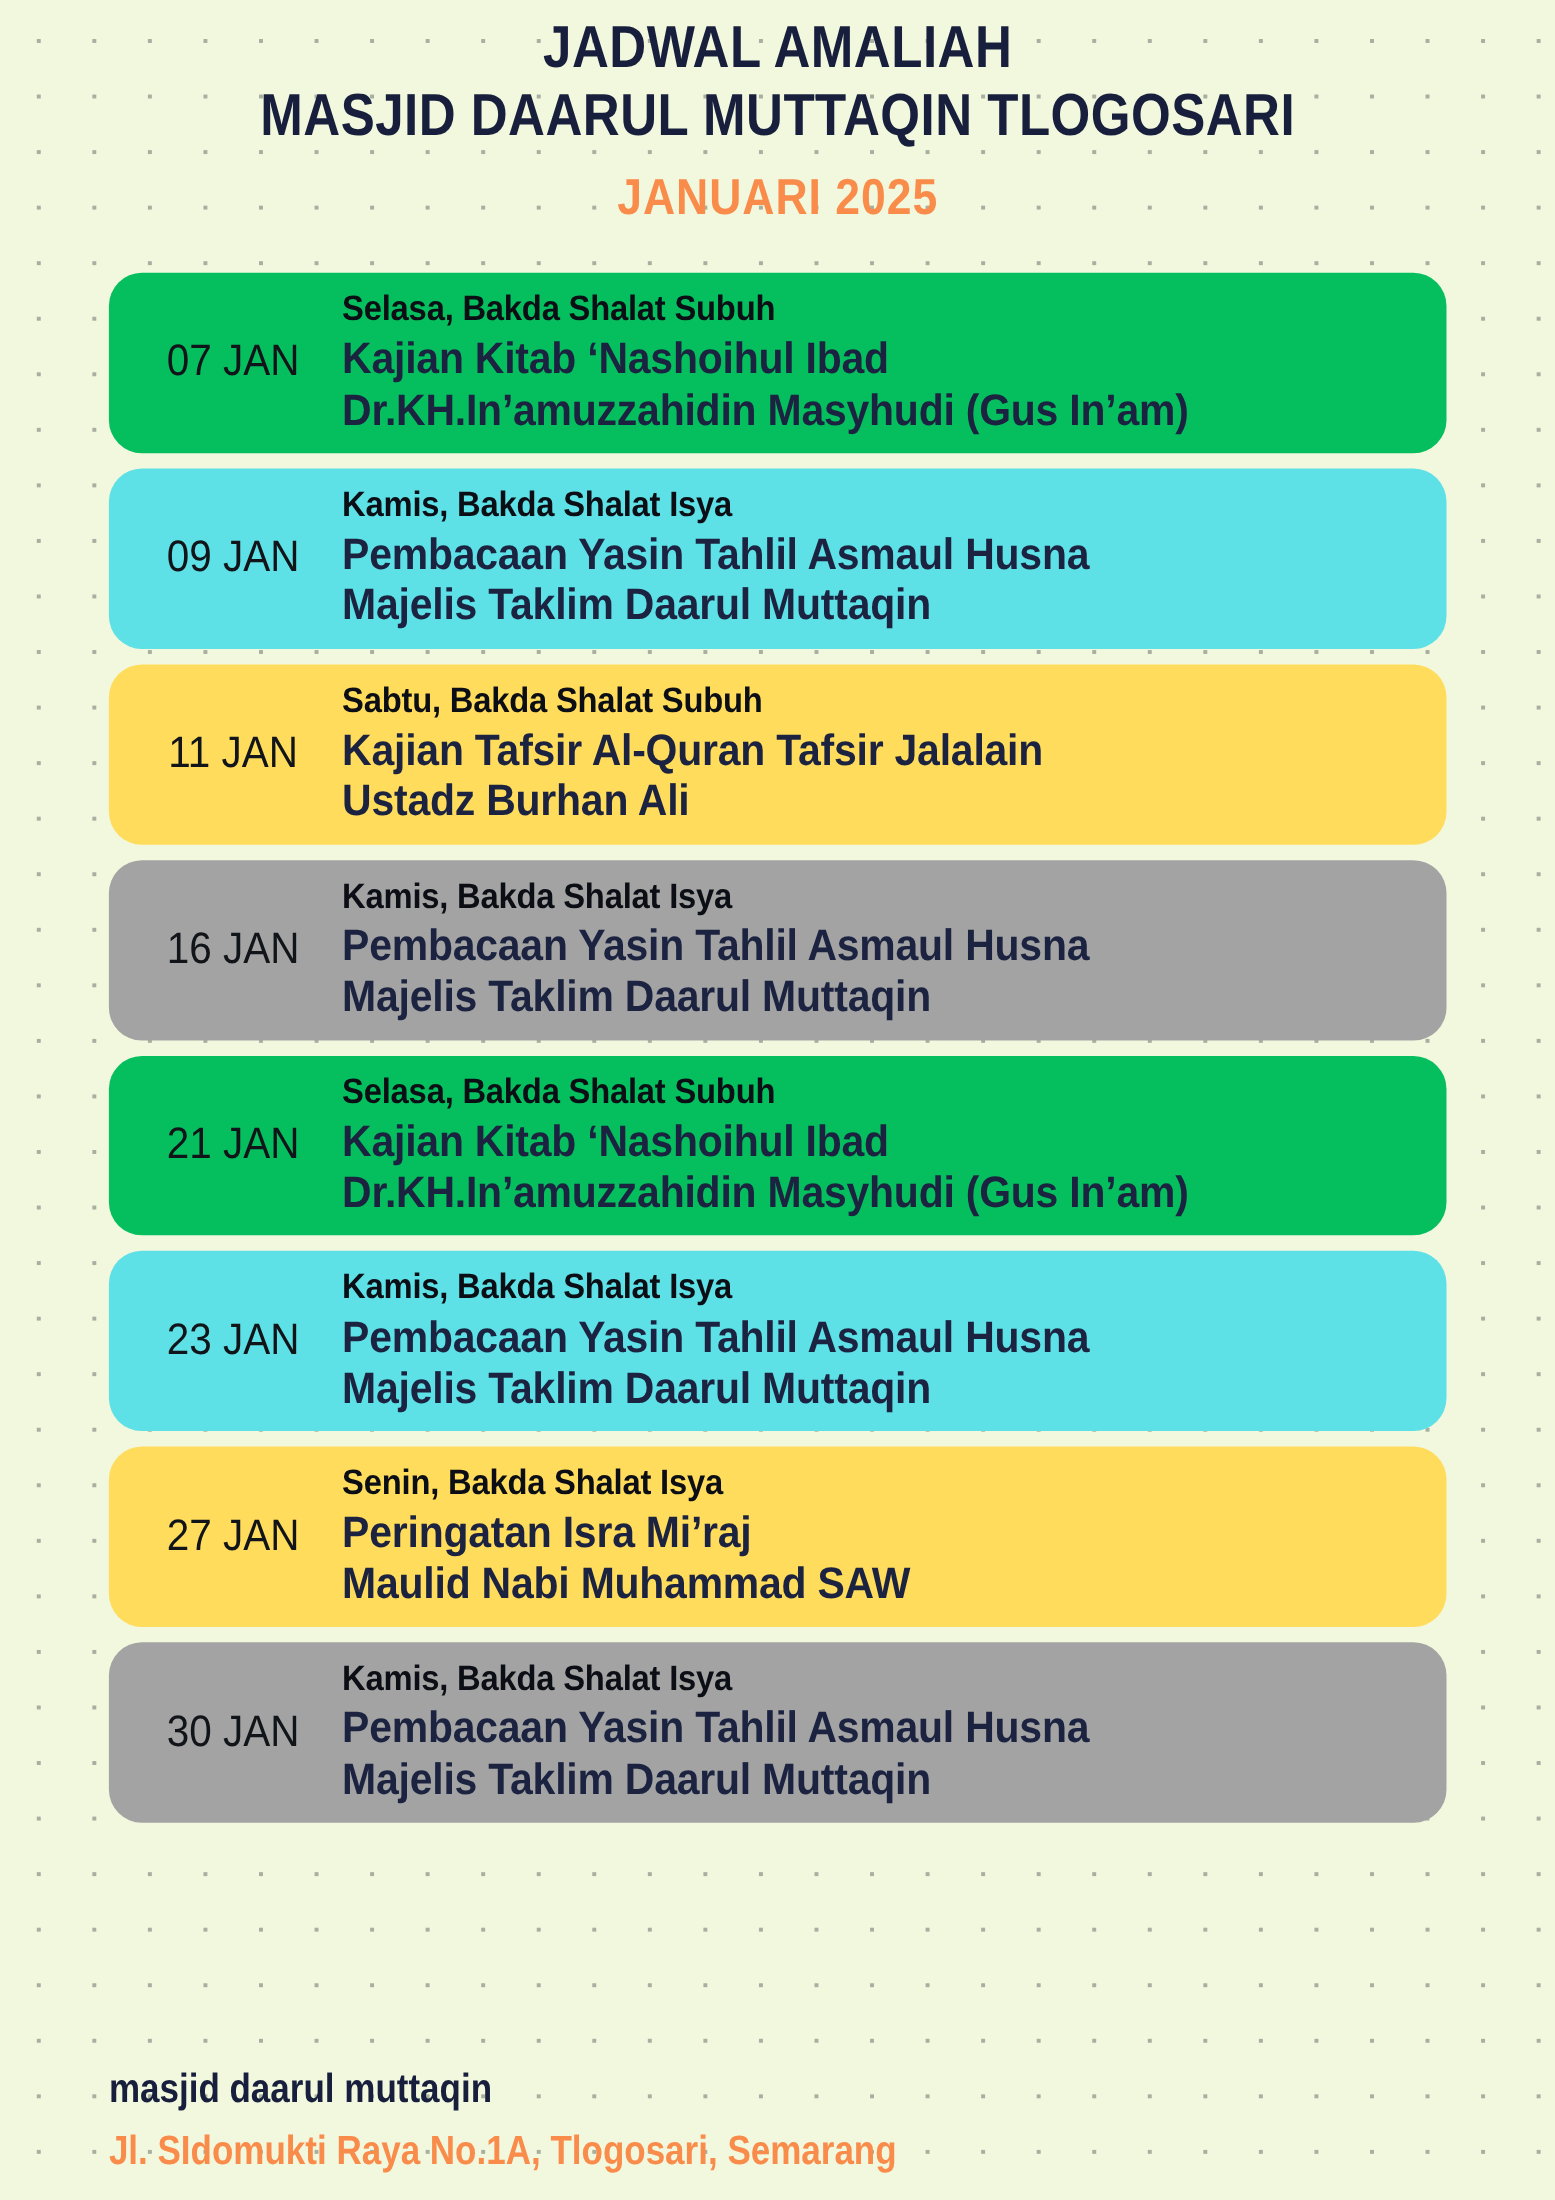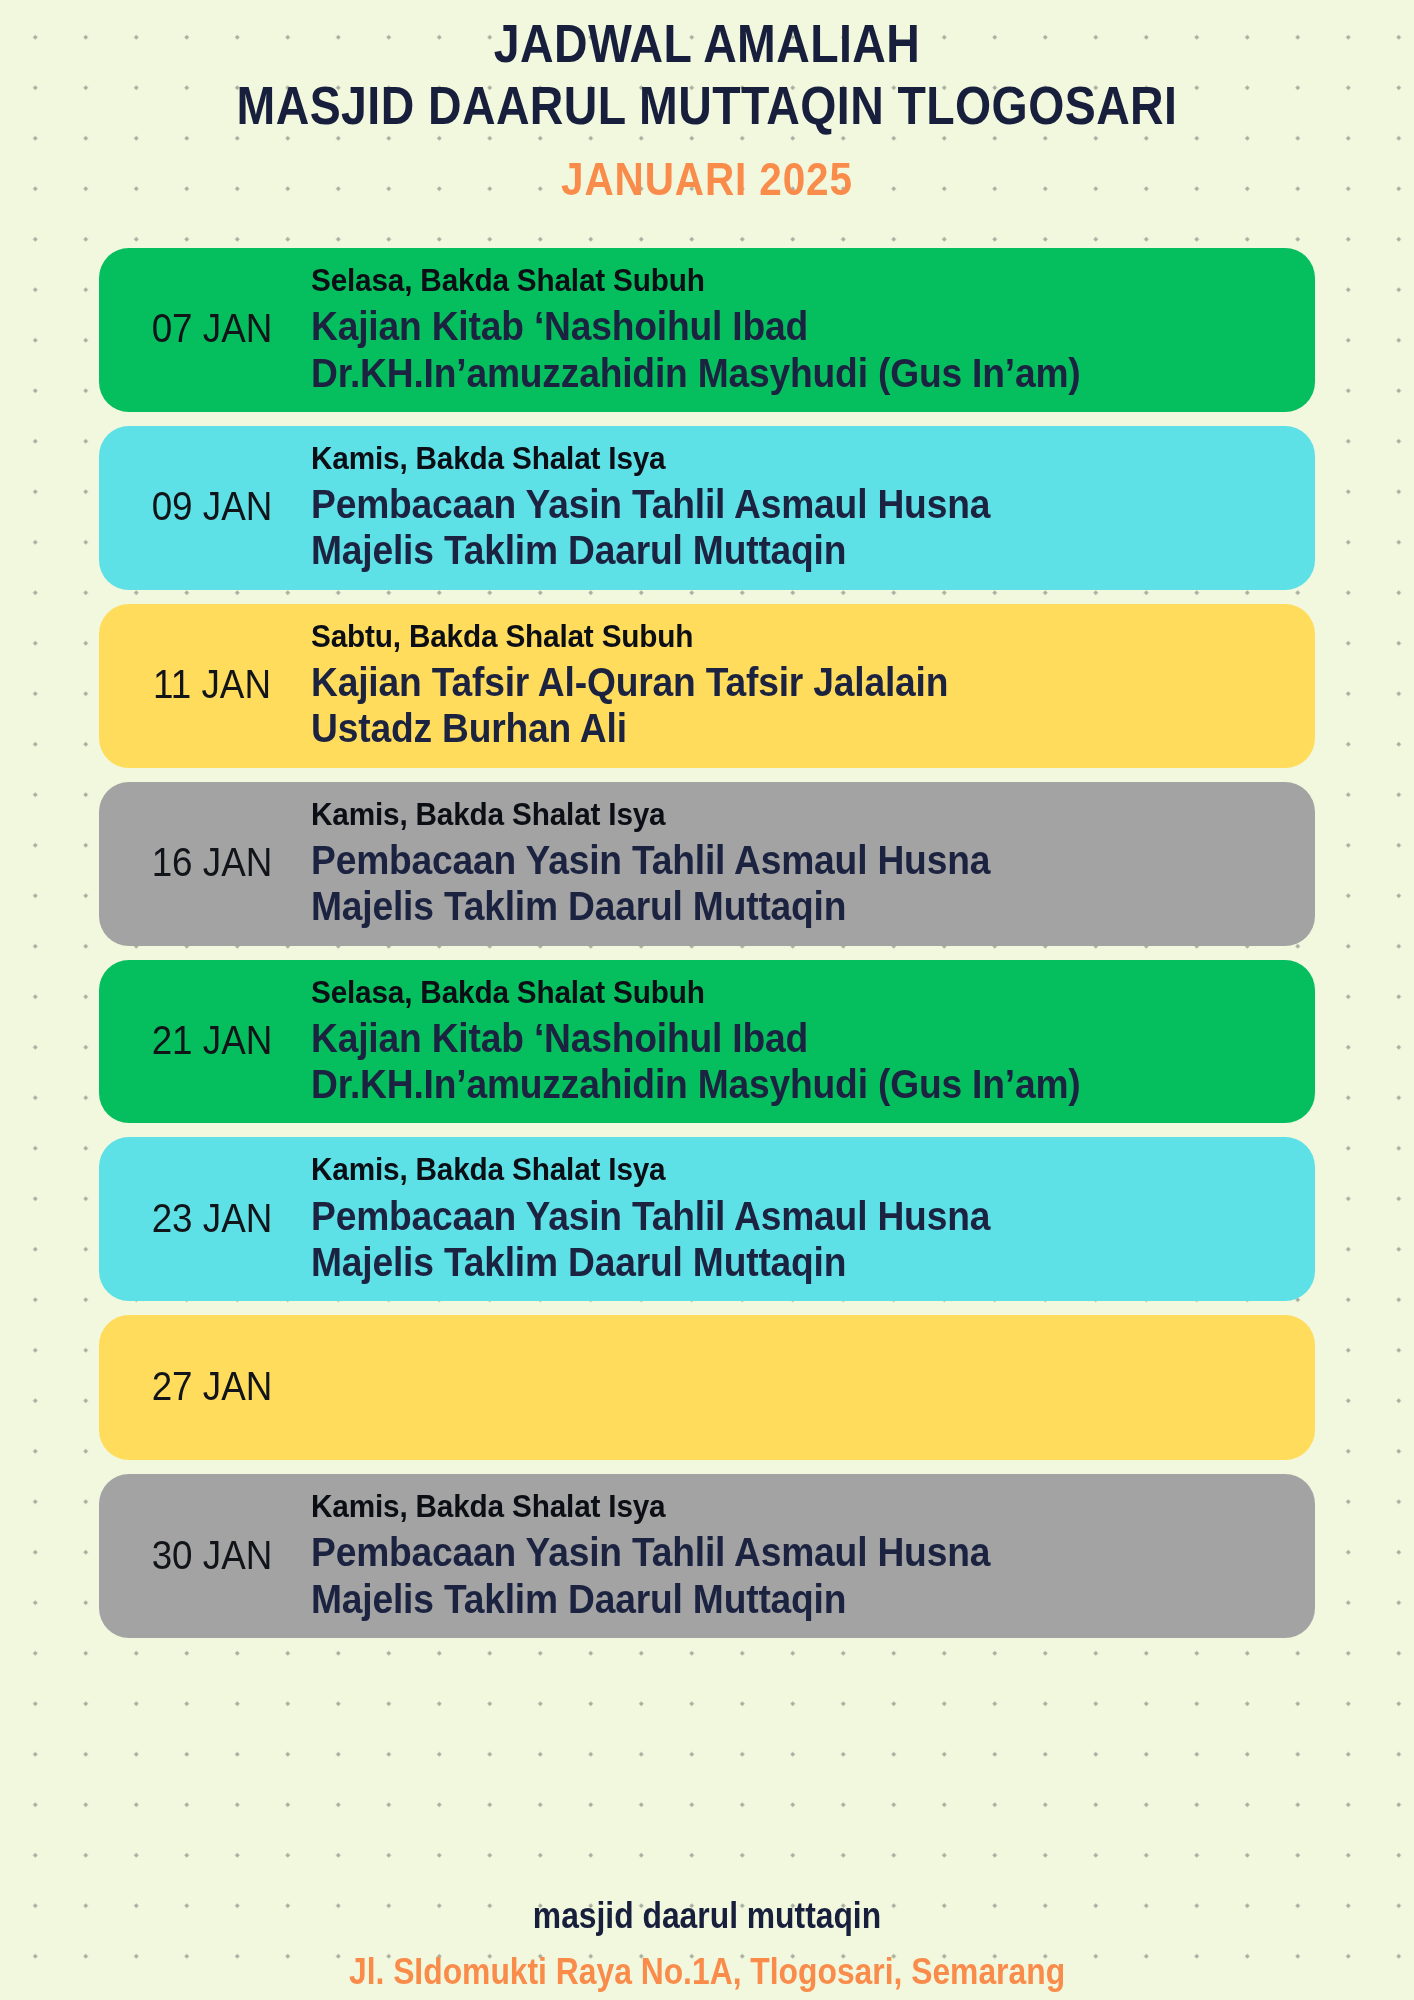--- a/index.html
+++ b/index.html
@@ -97,22 +97,22 @@
   }
   .card-line.main{
     font-size:40px;
   }
 
   
   .footer{
     position:absolute;
     left:0;
     right:0;
-    bottom:7px;
-    text-align:center;
+    bottom:24px;
+    text-align:left;
   }
   .footer-name{
     font-family:"Liberation Sans Narrow","Liberation Sans", sans-serif;
     font-weight:bold;
     font-size:37px;
     color:#181F3C;
     letter-spacing:0px;
     transform:scaleX(0.86);
   }
   .footer-addr{
@@ -178,20 +178,25 @@
     <div class="card" style="background: rgb(93, 224, 230);">
       <div class="card-date">23 JAN</div>
       <div class="card-body">
         <div class="card-line sub">Kamis, Bakda Shalat Isya</div>
         <div class="card-line main">Pembacaan Yasin Tahlil Asmaul Husna</div>
         <div class="card-line main">Majelis Taklim Daarul Muttaqin</div>
       </div>
     </div>
     <div class="card" style="background: rgb(255, 220, 92);">
       <div class="card-date">27 JAN</div>
+      <div class="card-body">
+        <div class="card-line sub">Senin, Bakda Shalat Isya</div>
+        <div class="card-line main">Peringatan Isra Mi’raj</div>
+        <div class="card-line main">Maulid Nabi Muhammad SAW</div>
+      </div>
     </div>
     <div class="card" style="background: rgb(163, 163, 163);">
       <div class="card-date">30 JAN</div>
       <div class="card-body">
         <div class="card-line sub">Kamis, Bakda Shalat Isya</div>
         <div class="card-line main">Pembacaan Yasin Tahlil Asmaul Husna</div>
         <div class="card-line main">Majelis Taklim Daarul Muttaqin</div>
       </div>
     </div>
   </div>

